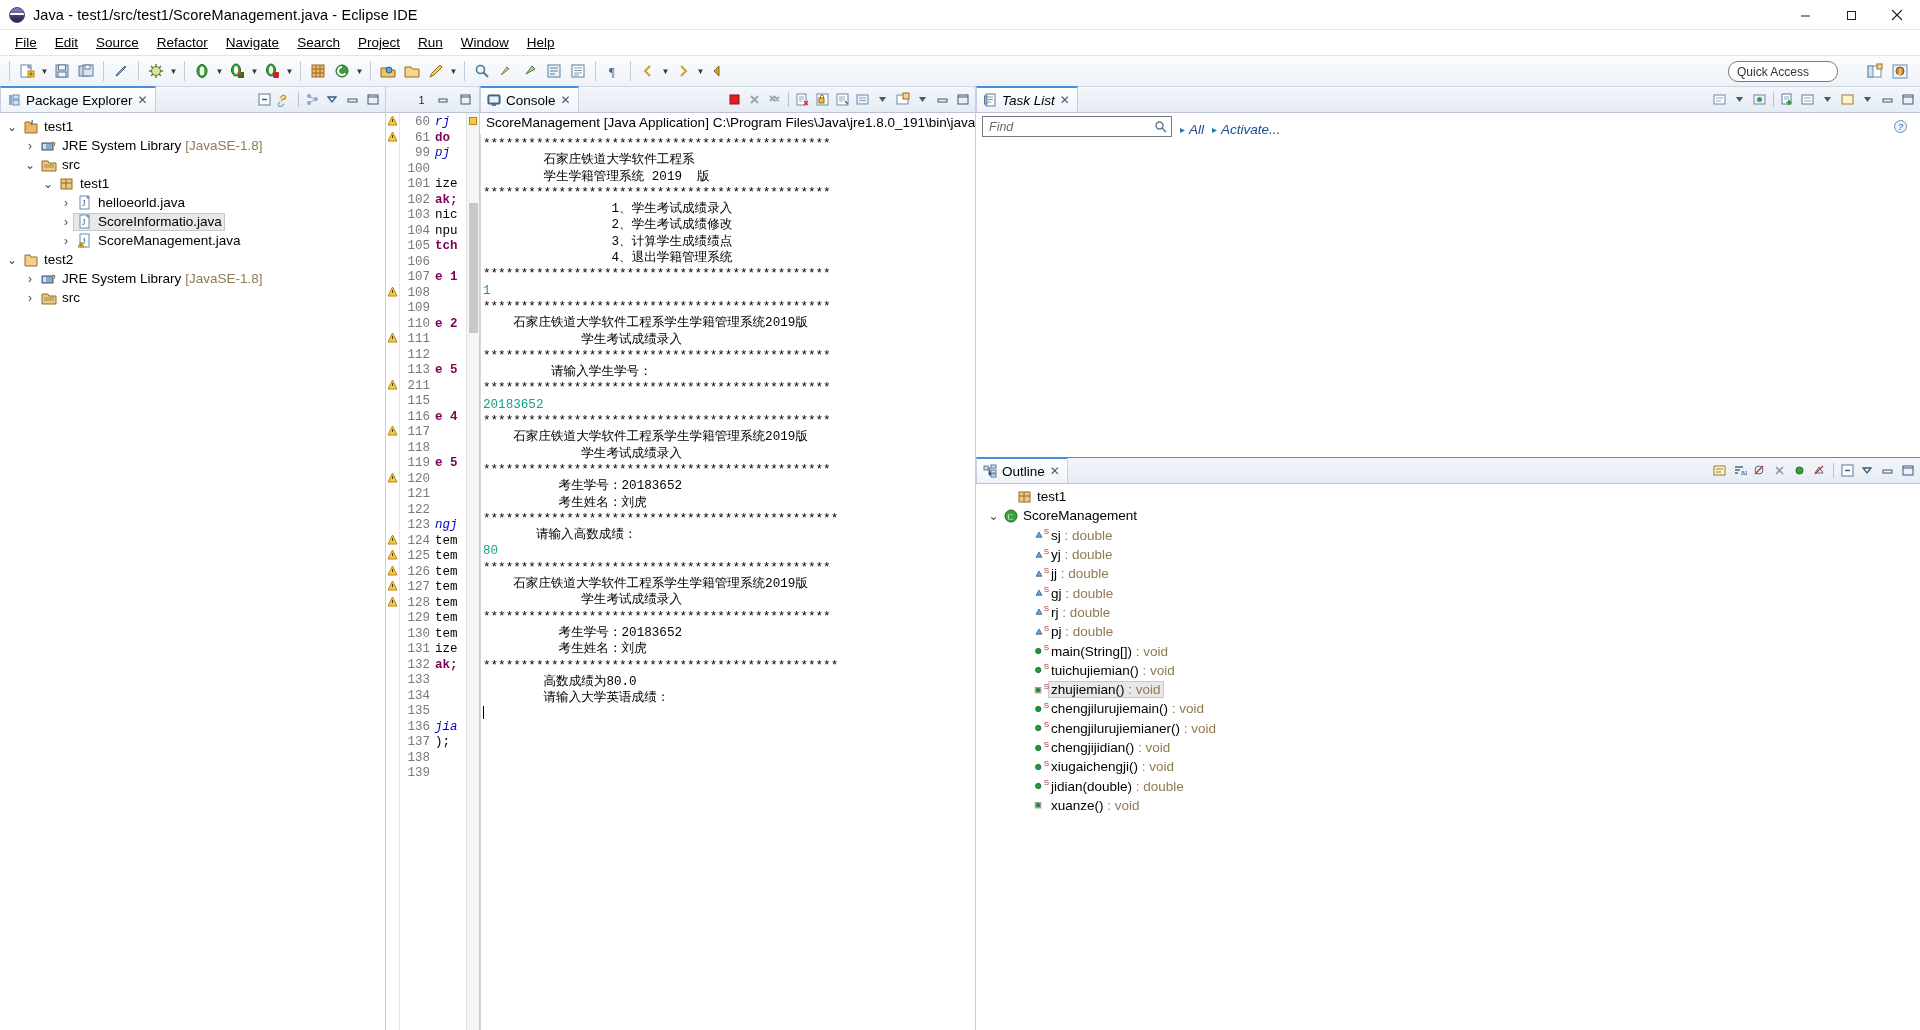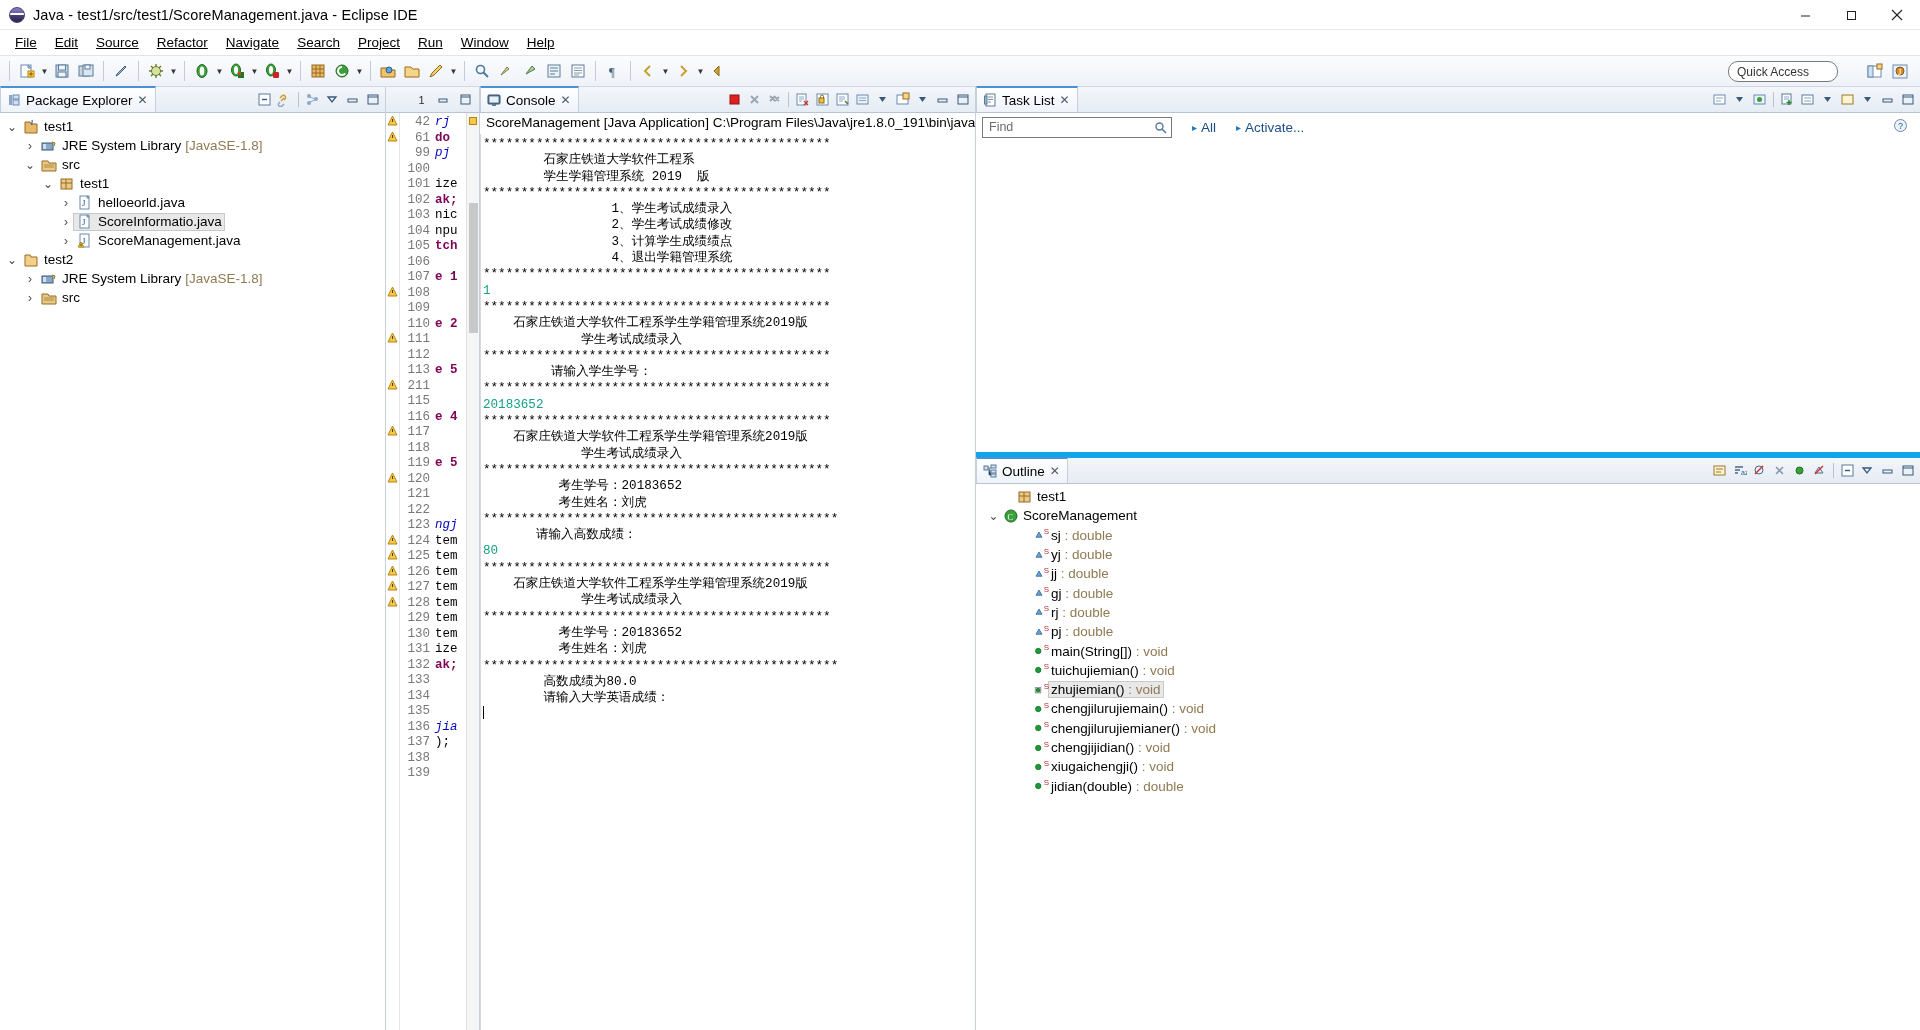--- a/index.html
+++ b/index.html
@@ -138,22 +138,22 @@
     font-size: 12.6px; line-height: 16.3px;
     padding: 2px 0 0 2px; white-space: pre;
     border-left: 1px solid #d8d8d8;
   }
   .console-body .ln { height: 16.3px; }
   .cin { color: #14a085; }
   .caret { display:inline-block; width:1px; height:13px; background:#000; vertical-align:-2px;}
 
   
   #right-col { flex:1; display:flex; flex-direction:column; }
-  #task-list { height: 371px; border-bottom: 6px solid #0ea5e9; }
-  .tasklist-filter { height: 28px; display:flex; align-items:center; padding: 4px 6px; gap: 20px; background:#fff;}
+  #task-list { height: 371px; border-bottom: 1px solid #0ea5e9; font-style: italic; }
+  .tasklist-filter { height: 28px; display:flex; align-items:flex-end; padding: 4px 6px; gap: 8px; background:#fff;}
   .find-box {
     width: 190px; height: 21px; border: 1px solid #7a7a7a; background:#fff;
     display:flex; align-items:center; padding: 0 4px 0 6px; font-size: 12.5px; color:#6d6d6d;
     position: relative;
   }
   .find-box .fb-text { flex:1; }
   .tl-link { font-size: 13.5px; color:#1a4f8a; display:flex; align-items:center; gap:4px;}
   .tl-arrow { color:#1a7ac0; font-size:10px; }
   .tasklist-body { flex:1; background:#fff; }
 
@@ -675,21 +675,21 @@
           <div style="height: 15.5px; display: flex; align-items: center; justify-content: center;"></div>
           <div style="height: 15.5px; display: flex; align-items: center; justify-content: center;"></div>
           <div style="height: 15.5px; display: flex; align-items: center; justify-content: center;"></div>
           <div style="height: 15.5px; display: flex; align-items: center; justify-content: center;"></div>
           <div style="height: 15.5px; display: flex; align-items: center; justify-content: center;"></div>
           <div style="height: 15.5px; display: flex; align-items: center; justify-content: center;"></div>
           <div style="height: 15.5px; display: flex; align-items: center; justify-content: center;"></div>
           <div style="height: 15.5px; display: flex; align-items: center; justify-content: center;"></div>
         </div>
       <div class="gutter" id="editor-gutter">
-          <div>42</div>
+          <div>60</div>
           <div>61</div>
           <div>99</div>
           <div>100</div>
           <div>101</div>
           <div>102</div>
           <div>103</div>
           <div>104</div>
           <div>105</div>
           <div>106</div>
           <div>107</div>
@@ -1196,16 +1196,26 @@
           <div class="ol-row" style="padding-left: 38px;">
             <span class="ol-twisty"></span>
             <span class="ol-icon">
               <svg width="12" height="16" viewBox="0 0 16 16">
                 <circle cx="7" cy="8" r="3.6" fill="#1f9a3a" stroke="#0f6a20"></circle>
               </svg>
               <span style="position:absolute;right:0;top:0;font-size:8px;color:#b03030;">S</span>
             </span>
             <span class="ol-txt"><span>jidian(double)</span><span class="ret"> : double</span></span>
           </div>
+          <div class="ol-row" style="padding-left: 38px;">
+            <span class="ol-twisty"></span>
+            <span class="ol-icon">
+              <svg width="12" height="16" viewBox="0 0 16 16">
+                <rect x="3" y="4.5" width="7.5" height="7.5" fill="#c8c8c8" stroke="#8a8a8a"></rect>
+                <circle cx="6.8" cy="8.2" r="2.4" fill="#1f9a3a" stroke="#0f6a20"></circle>
+              </svg>
+            </span>
+            <span class="ol-txt"><span>xuanze()</span><span class="ret"> : void</span></span>
+          </div>
         </div>
     </div>
   </div>
 </div>
 
 </body></html>

